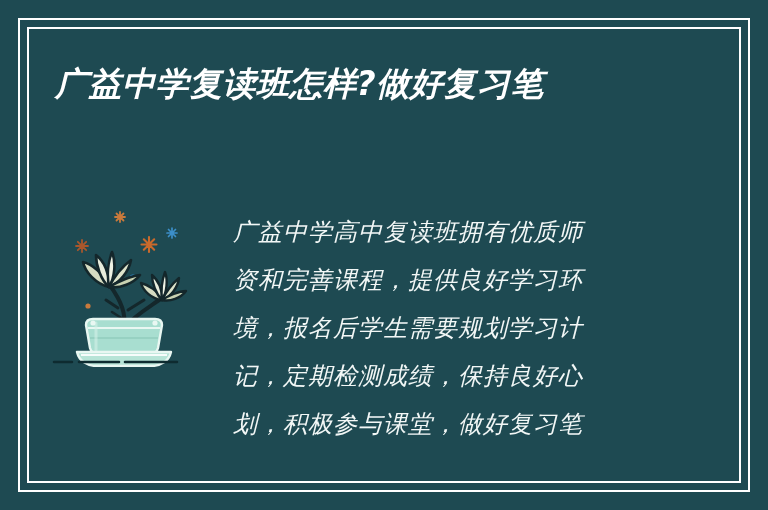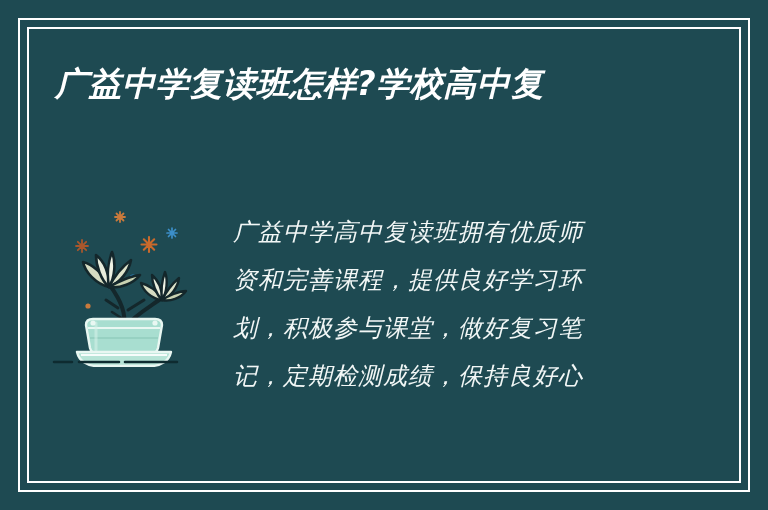--- a/index.html
+++ b/index.html
@@ -93,28 +93,29 @@
 </style>
 </head>
 <body>
 
 <div id="poster">
 
   <div class="frame-outer"></div>
   <div class="frame-inner"></div>
 
   <div class="title-block">
-    <div class="title-line">广益中学复读班怎样?学校高中复</div>
+    <div class="title-line">广益中学复读班怎样?做好复习笔</div>
   </div>
 
   <div class="body-block">
     <div class="body-line">广益中学高中复读班拥有优质师</div>
     <div class="body-line">资和完善课程，提供良好学习环</div>
+    <div class="body-line">境，报名后学生需要规划学习计</div>
+    <div class="body-line">记，定期检测成绩，保持良好心</div>
     <div class="body-line">划，积极参与课堂，做好复习笔</div>
-    <div class="body-line">记，定期检测成绩，保持良好心</div>
   </div>
 
   <div class="illustration">
     <svg viewBox="0 0 160 175" xmlns="http://www.w3.org/2000/svg">
 
       <g stroke-linecap="round">
 
         <g stroke="#c97a3c" stroke-width="1.8" fill="none">
           <path d="M68 20 L68 30 M63 25 L73 25 M64.5 21.5 L71.5 28.5 M71.5 21.5 L64.5 28.5"></path>
         </g>

